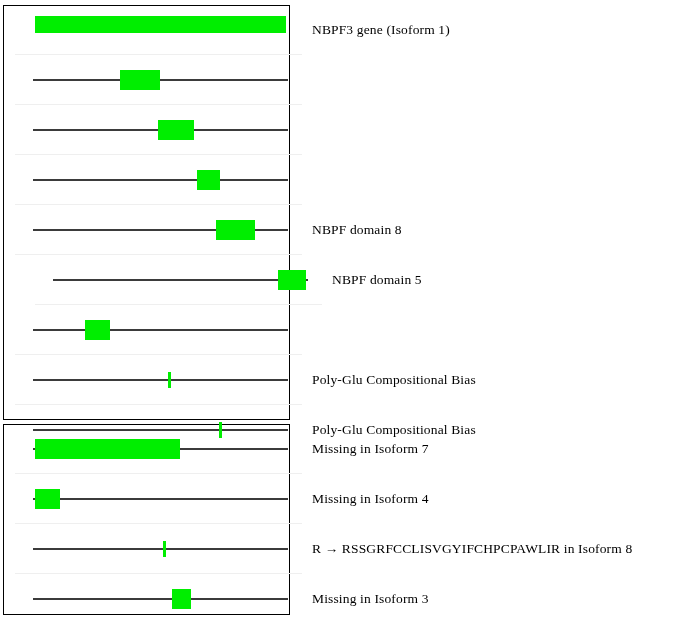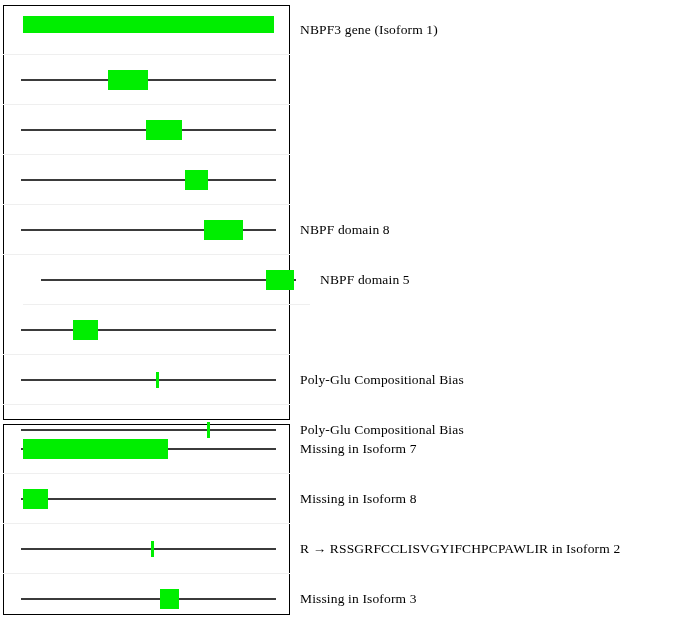--- a/index.html
+++ b/index.html
@@ -31,21 +31,21 @@
     box-sizing: border-box;
     border: 1.6px solid #000000;
     background: #ffffff;
   }
   #panel-main  { top: 5px;   height: 415px; }
   #panel-var   { top: 424px; height: 191px; }
 
   
   .row {
     position: absolute;
-    left: 0;
+    left: 12px;
     width: 657px;
     height: 50px;
   }
 
   .track {
     position: absolute;
     left: 3px;
     top: 0;
     width: 287px;
     height: 50px;
@@ -165,28 +165,28 @@
           <div class="axis" style="left: 18px; width: 255px;"></div>
           <div class="feat" style="left: 20px; width: 145px; background: rgb(0, 238, 0);"></div>
         </div>
         <div class="label">Missing  in  Isoform  7</div>
       </div>
       <div class="row" style="top: 474px;">
         <div class="track">
           <div class="axis" style="left: 18px; width: 255px;"></div>
           <div class="feat" style="left: 20px; width: 25px; background: rgb(0, 238, 0);"></div>
         </div>
-        <div class="label">Missing  in  Isoform  8</div>
+        <div class="label">Missing  in  Isoform  4</div>
       </div>
       <div class="row" style="top: 524px;">
         <div class="track">
           <div class="axis" style="left: 18px; width: 255px;"></div>
           <div class="feat thin" style="left: 148px; width: 3px; background: rgb(0, 238, 0);"></div>
         </div>
-        <div class="label">R → RSSGRFCCLISVGYIFCHPCPAWLIR  in  Isoform  2</div>
+        <div class="label">R → RSSGRFCCLISVGYIFCHPCPAWLIR  in  Isoform  8</div>
       </div>
       <div class="row last-in-panel" style="top: 574px;">
         <div class="track">
           <div class="axis" style="left: 18px; width: 255px;"></div>
           <div class="feat" style="left: 157px; width: 19px; background: rgb(0, 238, 0);"></div>
         </div>
         <div class="label">Missing  in  Isoform  3</div>
       </div>
     </div>
 

